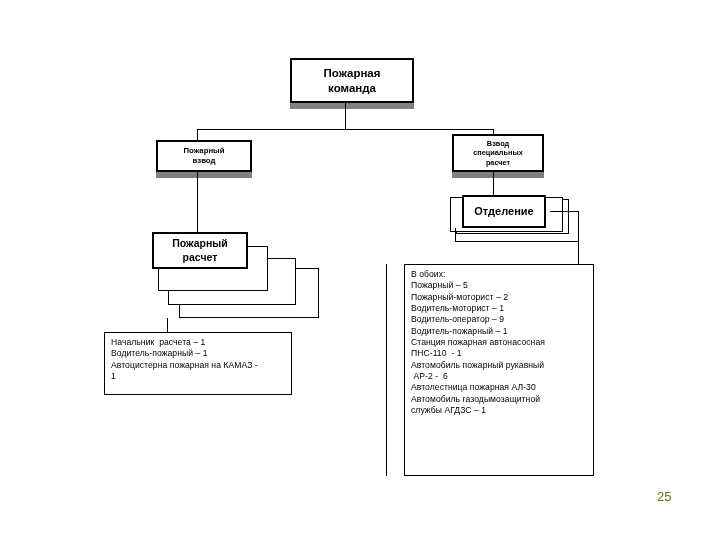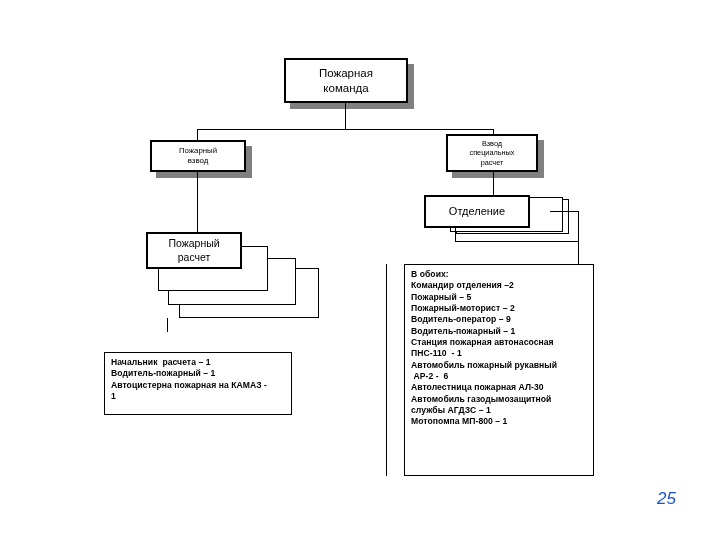--- a/index.html
+++ b/index.html
@@ -22,23 +22,24 @@
   
   .node {
     position: absolute;
     box-sizing: border-box;
     background: #ffffff;
     border: 2px solid #000000;
     display: flex;
     align-items: center;
     justify-content: center;
     text-align: center;
-    font-weight: normal;
+    font-weight: bold;
     line-height: 1.25;
     z-index: 5;
+    margin-left: 6px;
   }
   .node .lbl { display: block; padding: 0 3px; }
 
   
   .shadow {
     position: absolute;
     background: #808080;
     z-index: 2;
   }
 
@@ -63,37 +64,35 @@
   
   .panel {
     position: absolute;
     box-sizing: border-box;
     background: #ffffff;
     border: 1px solid #000000;
     z-index: 5;
   }
   .panel .panel-inner {
     padding: 4px 4px 3px 6px;
-    font-weight: bold;
   }
   .panel .ln {
     display: block;
     font-size: 8.6px;
     line-height: 11.35px;
     white-space: pre;
     letter-spacing: 0.05px;
   }
 
   
   .pagenum {
     position: absolute;
-    font-size: 17px;
-    color: #1d4ed8;
+    font-size: 13px;
+    color: #4d7c0f;
     z-index: 6;
-    font-style: italic;
   }
 </style>
 </head>
 <body>
 
 <div id="page">
 
   <div class="shadow" style="left:290px; top:64px; width:124px; height:45px;"></div>
   <div class="node" style="left:284px; top:58px; width:124px; height:45px; font-size:11.5px;">
     <span class="lbl">
@@ -121,21 +120,21 @@
       <span>Взвод</span><br>
       <span>специальных</span><br>
       <span>расчет</span>
     </span>
   </div>
 
   <div class="line v" style="left:493px; top:172px; height:23px;"></div>
 
   <div class="ghost" style="left:456px; top:199px; width:113px; height:35px;"></div>
   <div class="ghost" style="left:450px; top:197px; width:113px; height:35px;"></div>
-  <div class="node" style="left:424px; top:195px; width:106px; height:33px; font-size:11px;">
+  <div class="node" style="left:456px; top:195px; width:84px; height:33px; font-size:11px;">
     <span class="lbl">Отделение</span>
   </div>
 
   <div class="line v" style="left:578px; top:211px; height:53px;"></div>
   <div class="line h" style="left:550px; top:211px; width:29px;"></div>
   <div class="line h" style="left:455px; top:241px; width:124px;"></div>
   <div class="line v" style="left:455px; top:228px; height:14px;"></div>
 
   <div class="line v" style="left:197px; top:172px; height:60px;"></div>
 
@@ -144,45 +143,44 @@
   <div class="ghost" style="left:158px; top:246px; width:110px; height:45px;"></div>
   <div class="node" style="left:146px; top:232px; width:96px; height:37px; font-size:10.5px;">
     <span class="lbl">
       <span>Пожарный</span><br>
       <span>расчет</span>
     </span>
   </div>
 
   <div class="line v" style="left:167px; top:318px; height:14px;"></div>
 
-  <div class="panel" style="left:104px; top:332px; width:188px; height:63px;margin-top:20px;">
+  <div class="panel" style="left:104px; top:332px; width:188px; height:63px;">
     <div class="panel-inner">
       <span class="ln">Начальник  расчета – 1</span>
       <span class="ln">Водитель-пожарный – 1</span>
       <span class="ln">Автоцистерна пожарная на КАМАЗ -</span>
       <span class="ln">1</span>
     </div>
   </div>
 
   <div class="line v" style="left:386px; top:264px; height:212px;"></div>
 
   <div class="panel" style="left:404px; top:264px; width:190px; height:212px;">
     <div class="panel-inner">
       <span class="ln">В обоих:</span>
-      <span class="ln">Командир отделения –2</span>
       <span class="ln">Пожарный – 5</span>
       <span class="ln">Пожарный-моторист – 2</span>
+      <span class="ln">Водитель-моторист – 1</span>
       <span class="ln">Водитель-оператор – 9</span>
       <span class="ln">Водитель-пожарный – 1</span>
       <span class="ln">Станция пожарная автонасосная</span>
       <span class="ln">ПНС-110  - 1</span>
       <span class="ln">Автомобиль пожарный рукавный</span>
       <span class="ln"> АР-2 -  6</span>
       <span class="ln">Автолестница пожарная АЛ-30</span>
       <span class="ln">Автомобиль газодымозащитной</span>
       <span class="ln">службы АГДЗС – 1</span>
-      <span class="ln">Мотопомпа МП-800 – 1</span>
     </div>
   </div>
 
   <div class="pagenum" style="left:657px; top:489px;">25</div>
 
 </div>
 
 </body></html>

